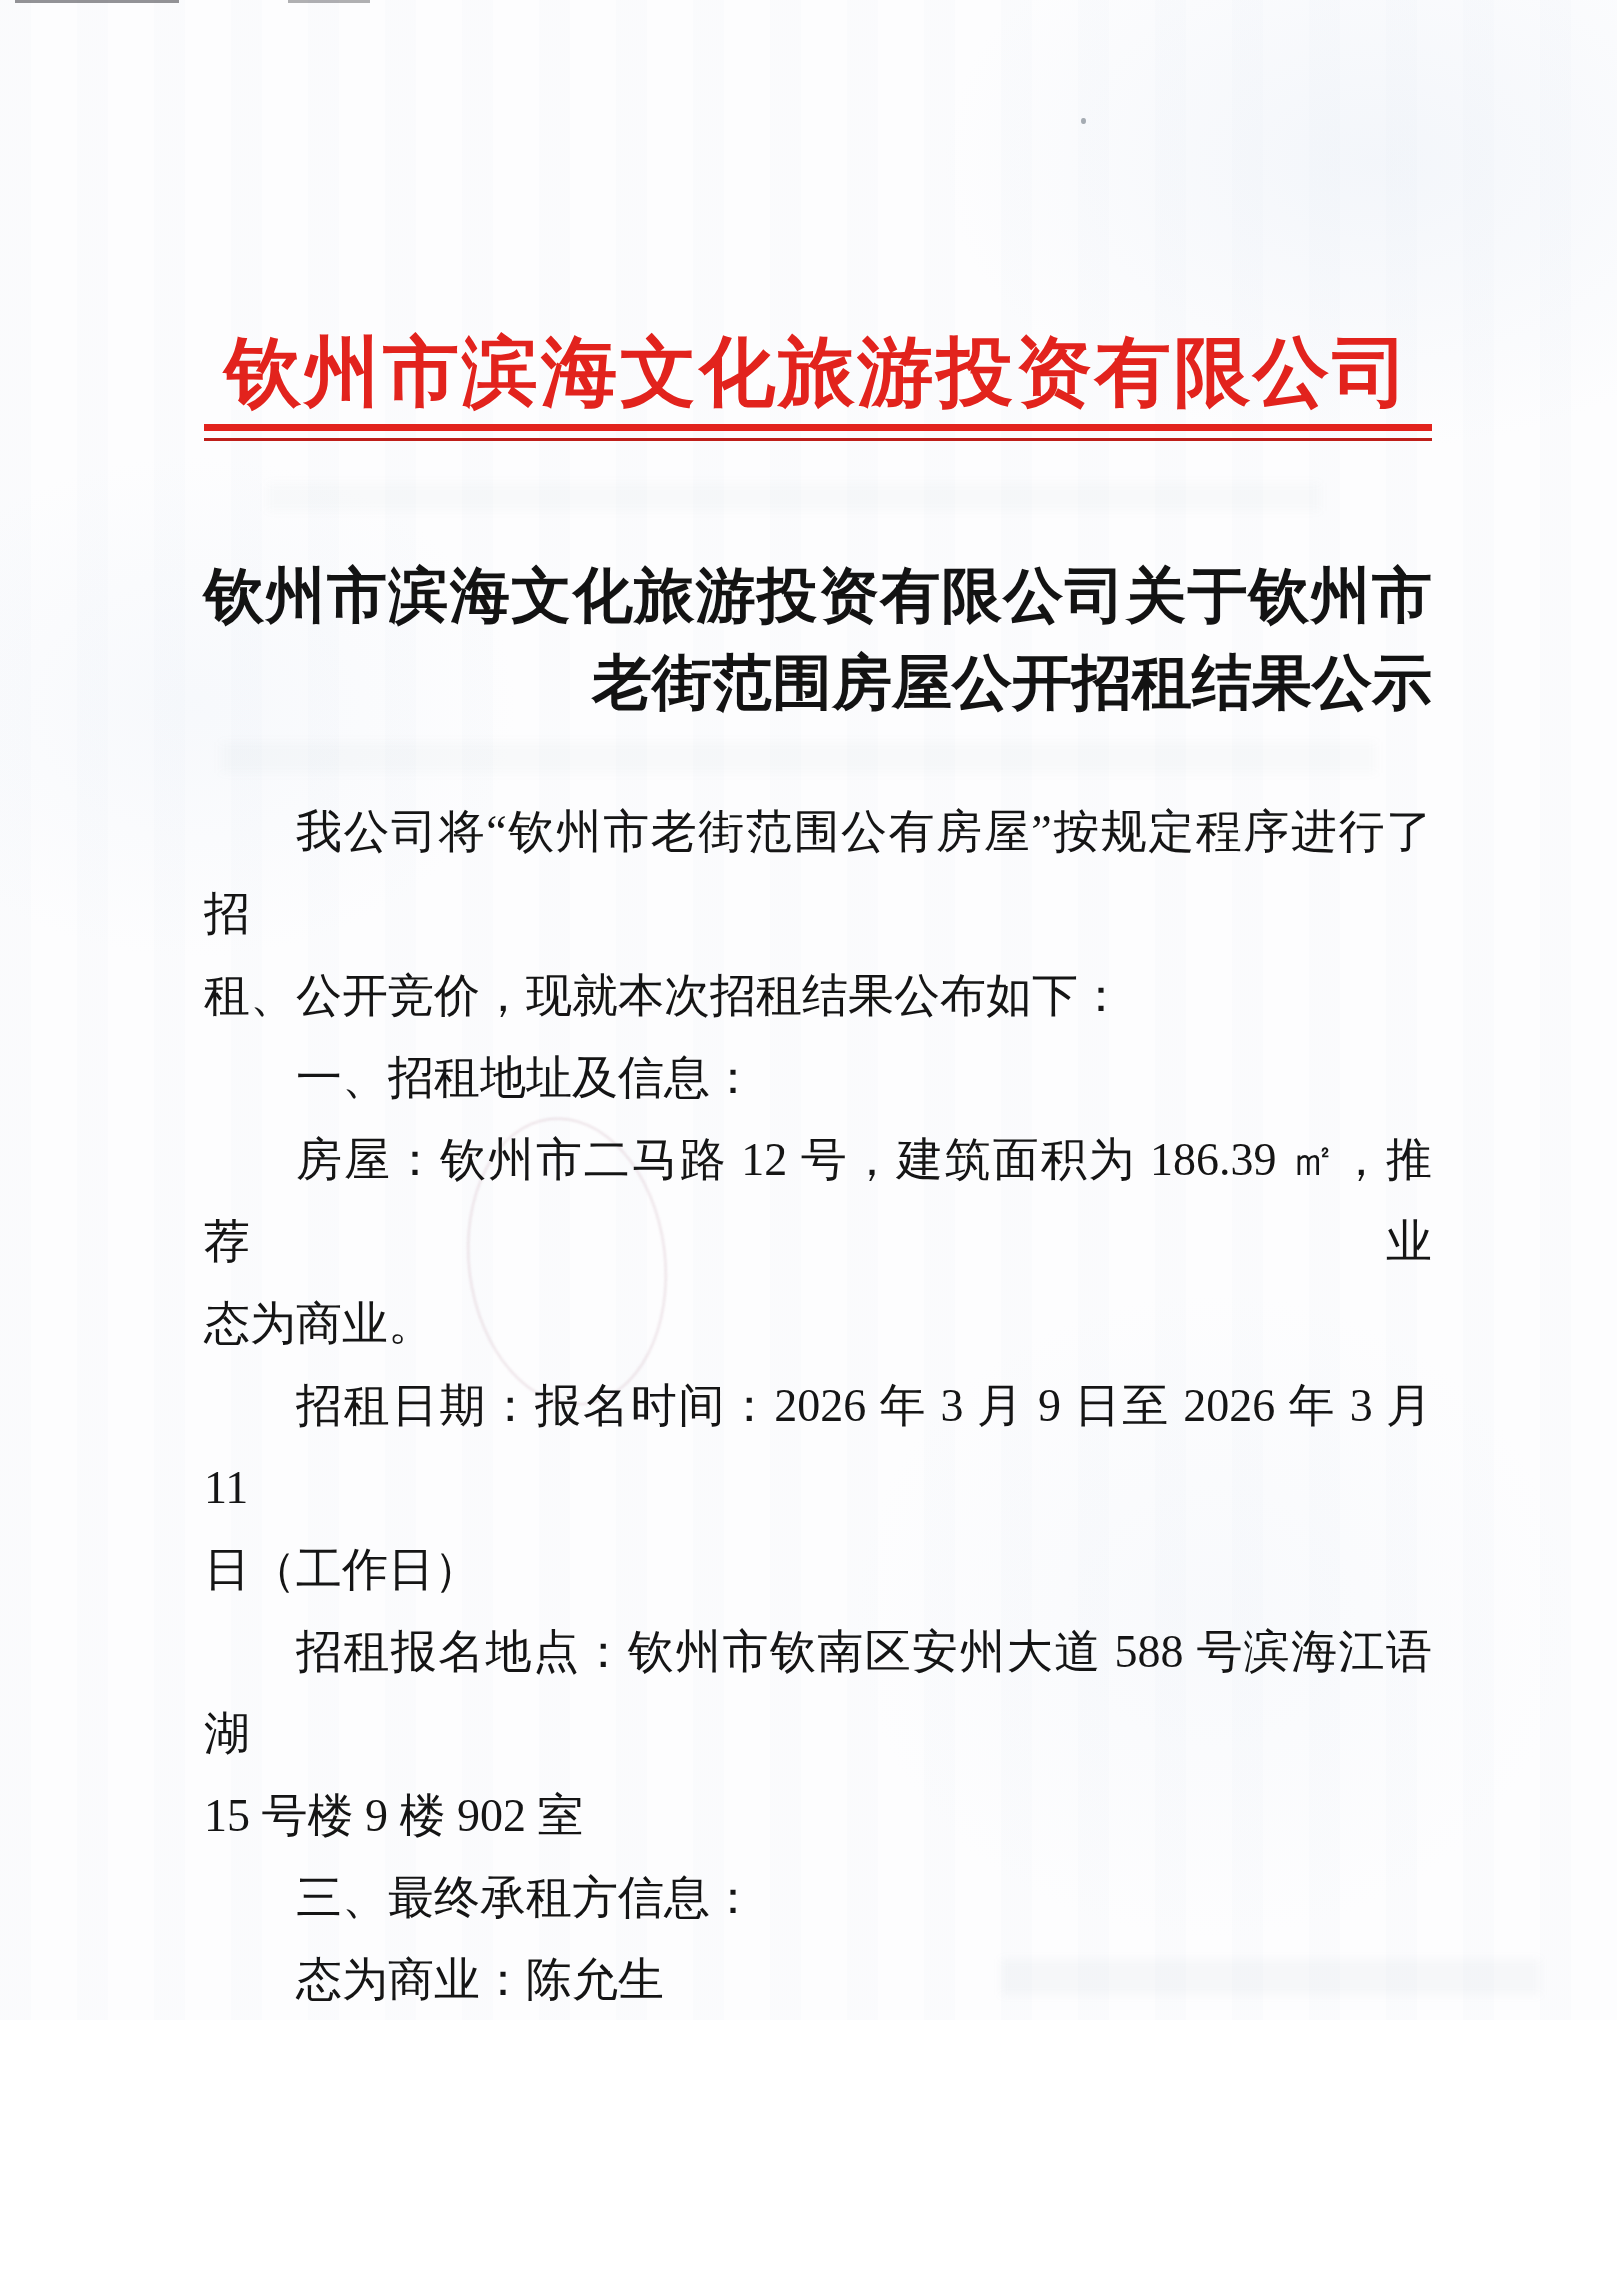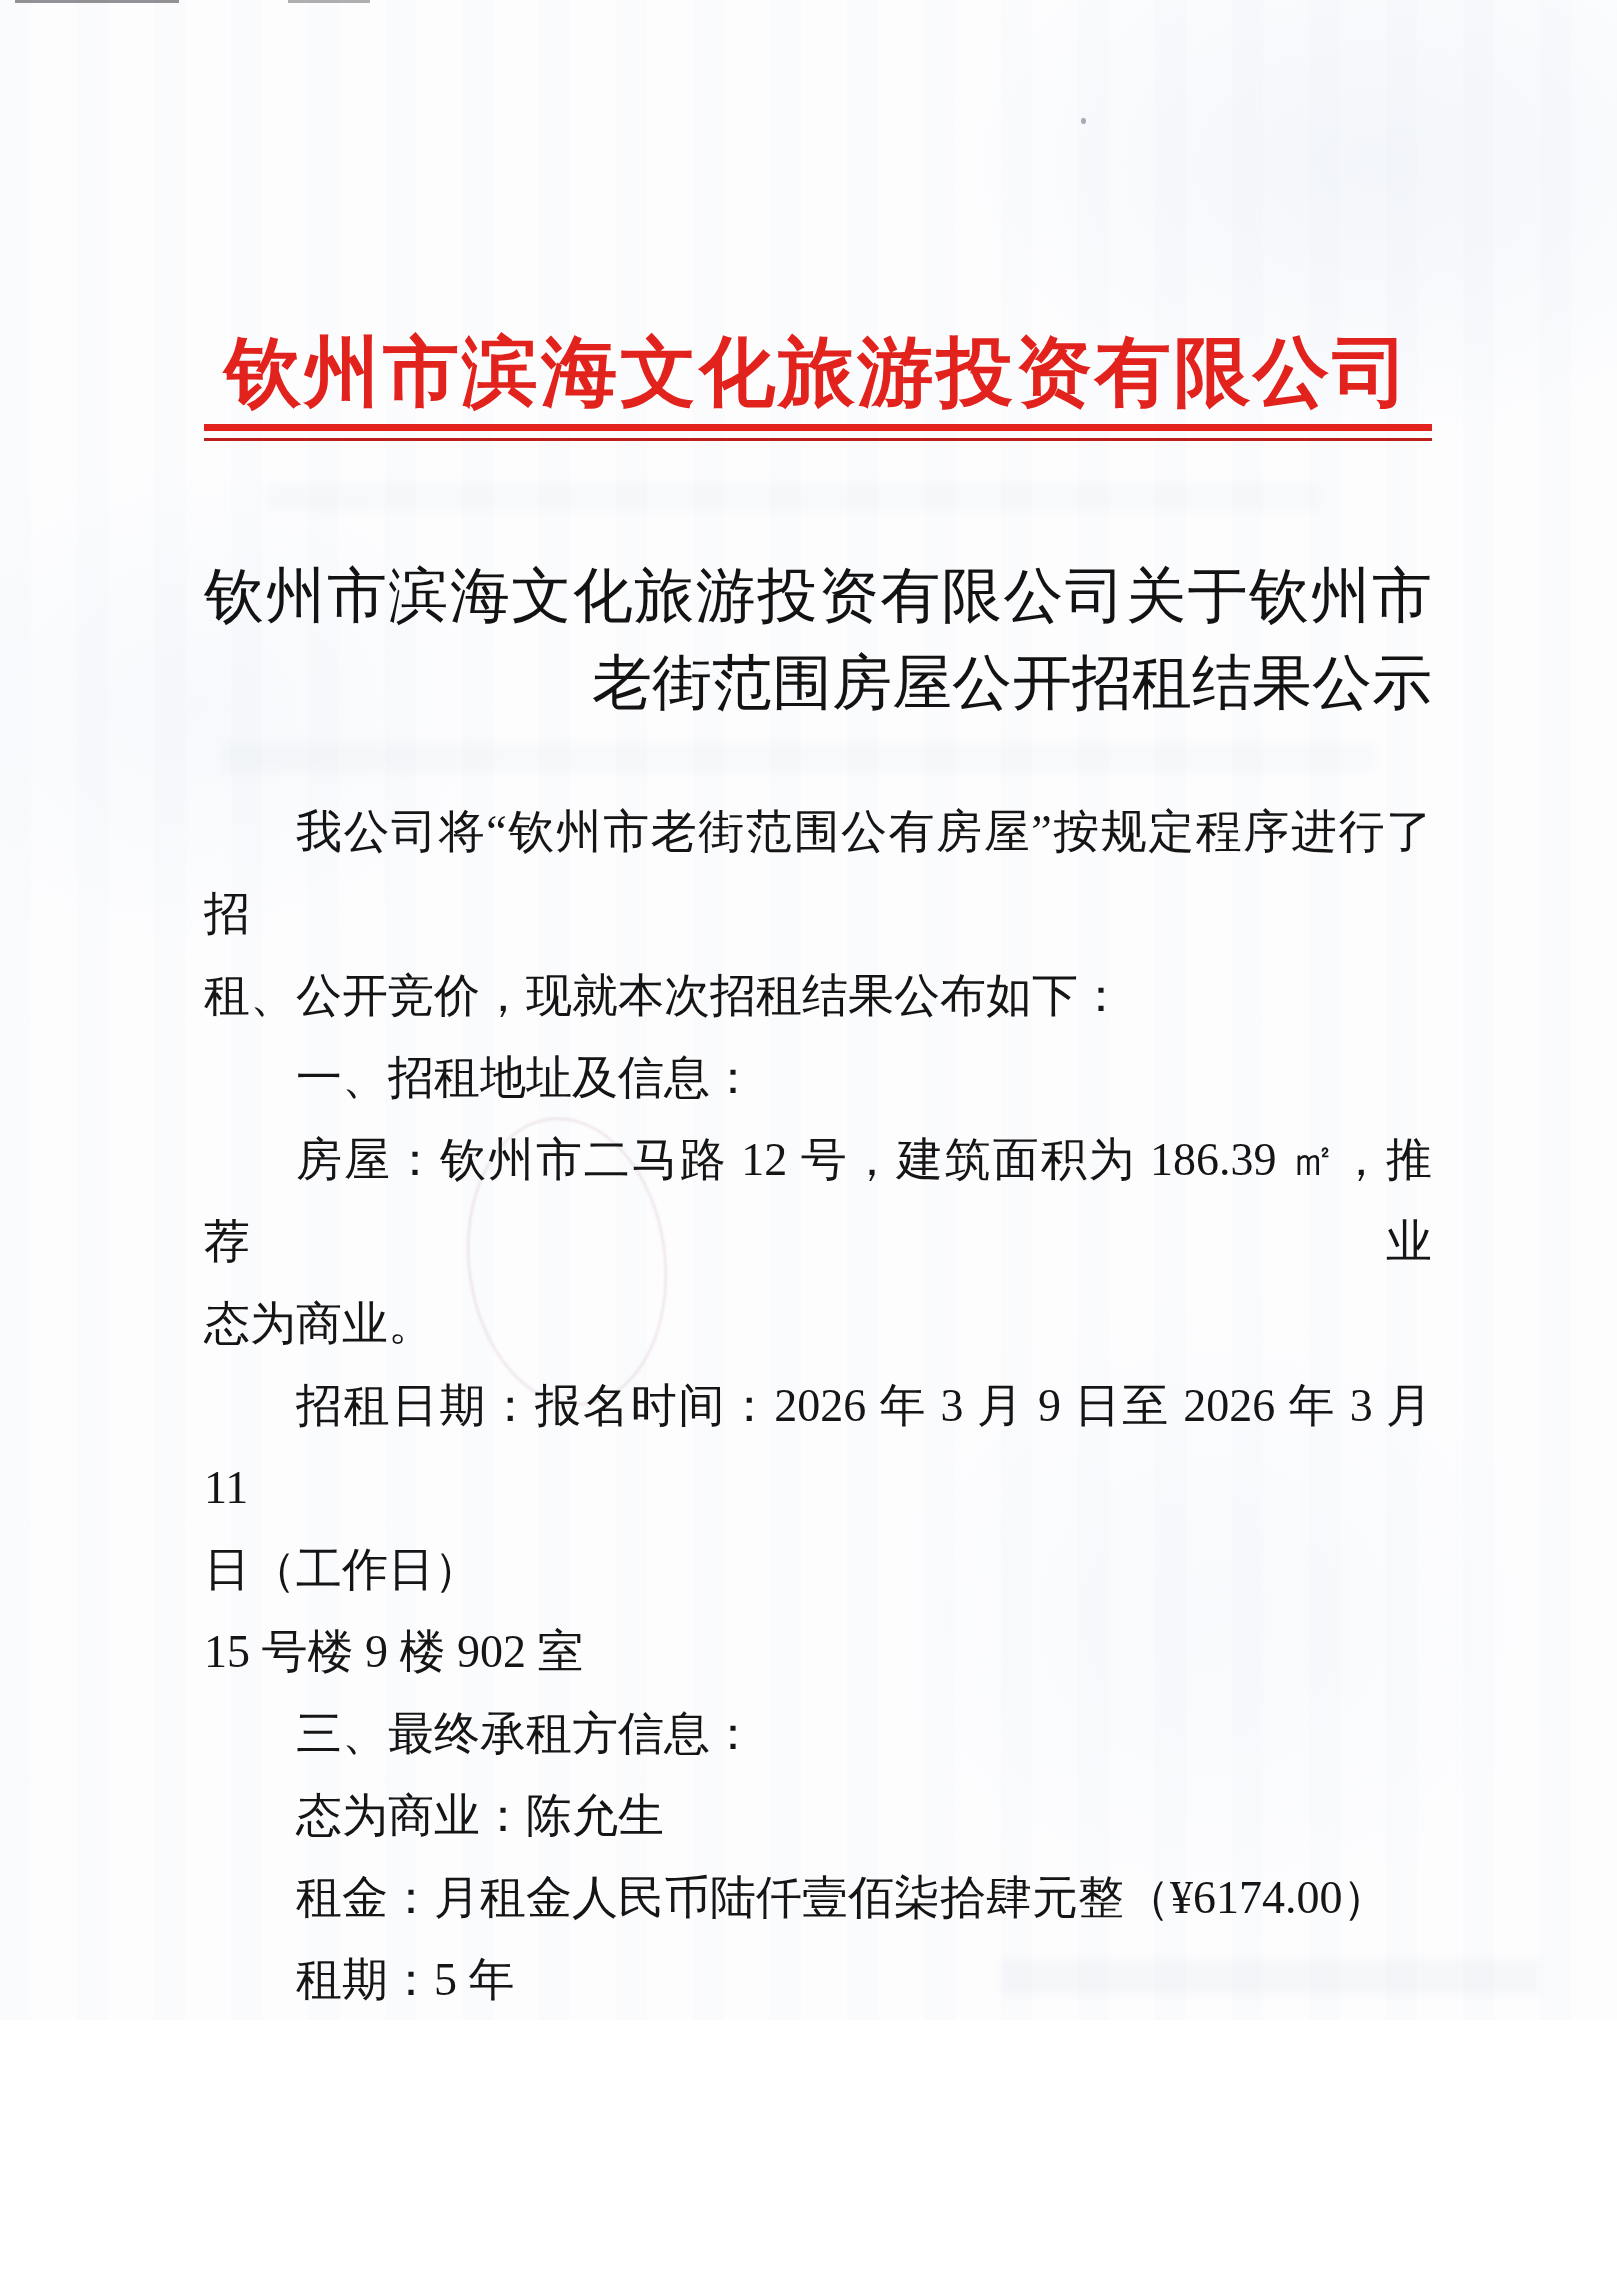--- a/index.html
+++ b/index.html
@@ -28,21 +28,21 @@
     text-align:center;
     color:#e2231d;
     white-space:nowrap;
   }
   .rule{position:absolute;left:0;width:100%;}
   .rule-thick{top:424px;height:6.7px;background:#e2231d;}
   .rule-thin{top:438px;height:2.6px;background:#bf1f1a;}
   .title{
     position:absolute;top:552px;left:0;width:100%;
     font-family:"Liberation Sans", sans-serif;
-    font-weight:400;
+    font-weight:700;
     font-size:60px;line-height:87px;
     color:#131313;
   }
   .title-justify{text-align:justify;text-align-last:justify;}
   .title-center{text-align:right;}
   .body{
     position:absolute;top:791px;left:0;width:100%;
   }
   .line{
     font-size:46px;line-height:82px;
@@ -98,20 +98,21 @@
     </div>
 
     <div class="body">
       <div class="line ind jl">我公司将“钦州市老街范围公有房屋”按规定程序进行了招</div>
       <div class="line">租、公开竞价，现就本次招租结果公布如下：</div>
       <div class="line ind">一、招租地址及信息：</div>
       <div class="line ind jl">房屋：钦州市二马路 12 号，建筑面积为 186.39 ㎡，推荐业</div>
       <div class="line">态为商业。</div>
       <div class="line ind jl">招租日期：报名时间：2026 年 3 月 9 日至 2026 年 3 月 11</div>
       <div class="line">日（工作日）</div>
+      <div class="line ind jl">招租报名地点：钦州市钦南区安州大道 588 号滨海江语湖</div>
       <div class="line">15 号楼 9 楼 902 室</div>
       <div class="line ind">三、最终承租方信息：</div>
       <div class="line ind">态为商业：陈允生</div>
       <div class="line ind">租金：月租金人民币陆仟壹佰柒拾肆元整（¥6174.00）</div>
       <div class="line ind">租期：5 年</div>
       <div class="line ind">四、本处招租联系事项：</div>
     </div>
 
     <div class="page-number">1</div>
 

